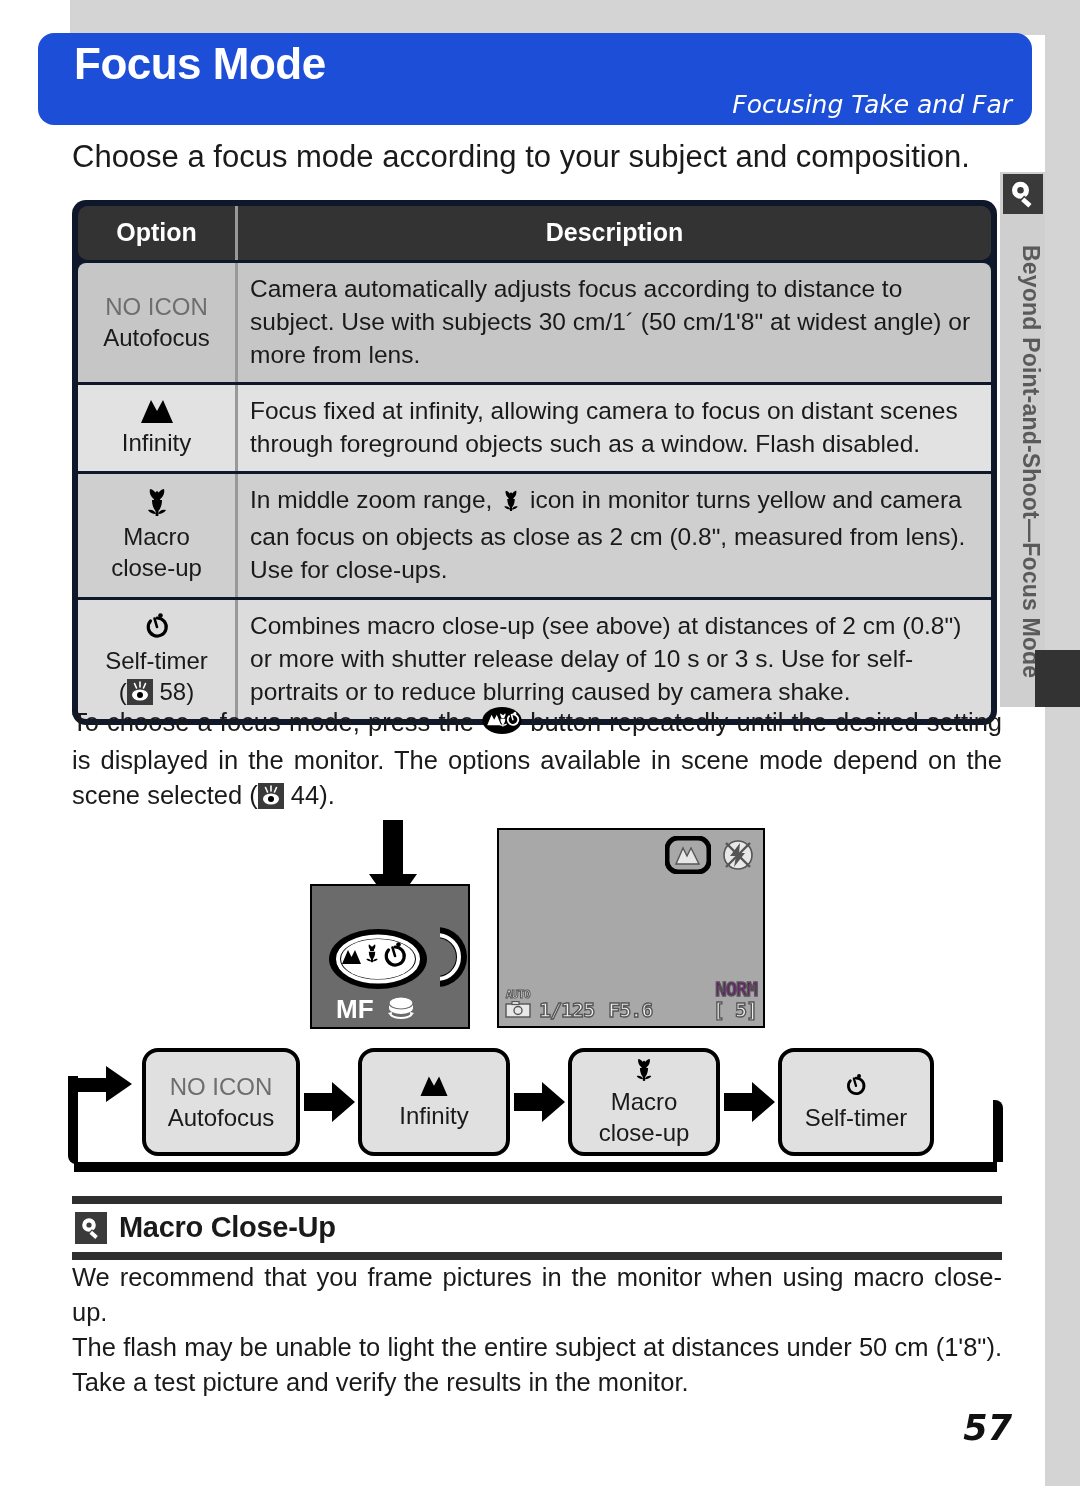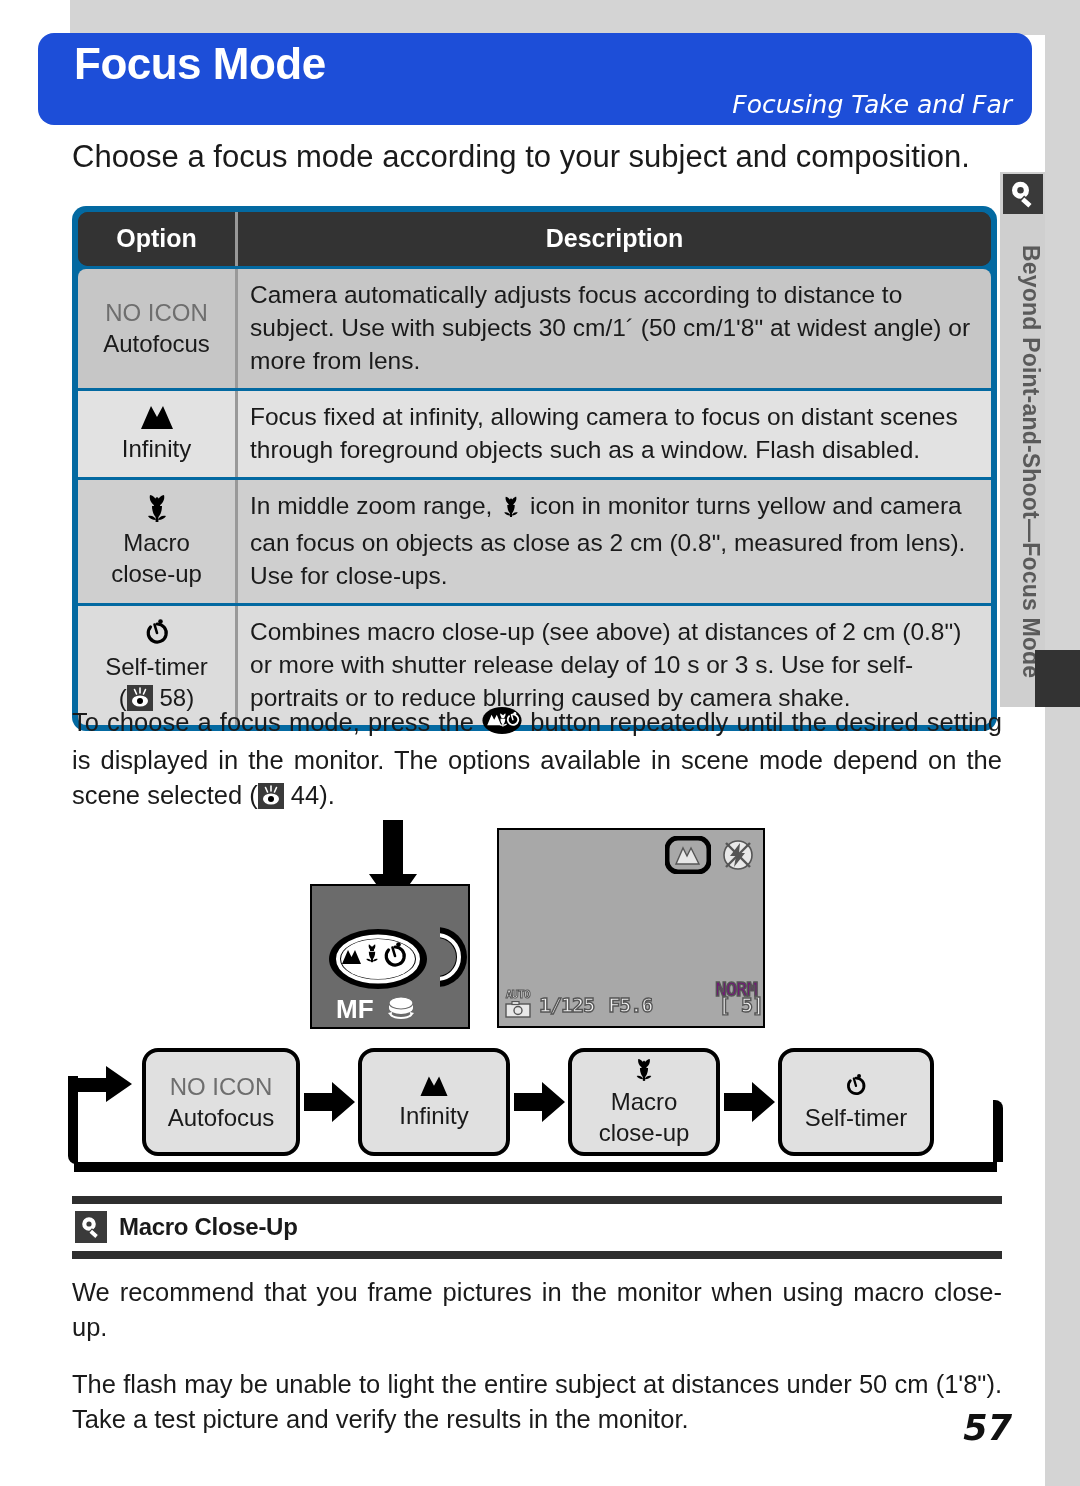--- a/index.html
+++ b/index.html
@@ -78,25 +78,24 @@
     line-height: 34px;
     color: #1a1a1a;
   }
 
   
   .table-wrap {
     position: absolute;
     left: 72px;
     top: 200px;
     width: 925px;
-    background: #0369a1;
+    background: #0f172a;
     border-radius: 14px;
     padding: 6px;
     box-sizing: border-box;
-    margin-top: 6px;
   }
   .t-row {
     display: flex;
     align-items: stretch;
   }
   .t-head {
     background: #333333;
     border-radius: 10px;
     overflow: hidden;
   }
@@ -207,24 +206,24 @@
     top: 8px;
     width: 268px;
     height: 200px;
     background: #a8a8a8;
     border: 2px solid #000;
     box-sizing: border-box;
   }
   .lcd-row {
     position: absolute;
     left: 6px;
-    right: 0;
+    right: 6px;
     bottom: 4px;
     display: flex;
-    align-items: center;
+    align-items: flex-end;
     font-family: "DejaVu Sans Mono", monospace;
     font-weight: bold;
   }
   .lcd-txt {
     color: #f2f2f2;
     font-size: 20px;
     -webkit-text-stroke: 1.4px #555;
     letter-spacing: -1px;
   }
   .lcd-norm {
@@ -283,37 +282,36 @@
   .section { position: absolute; left: 72px; top: 1196px; width: 930px; }
   .rule-top { height: 8px; background: #2e2e2e; }
   .rule-bot { height: 8px; background: #2e2e2e; margin-top: 2px;}
   .sec-head {
     display: flex;
     align-items: center;
     gap: 12px;
     padding: 7px 0 6px 3px;
   }
   .sec-title {
-    font-size: 24px;
+    font-size: 29px;
     font-weight: bold;
     letter-spacing: -0.3px;
   }
   .sec-icon {
     width: 32px; height: 32px;
     background: #3a3a3a;
     position: relative;
     flex: 0 0 32px;
   }
   .sec-para {
     font-size: 25.5px;
     line-height: 35px;
     text-align: justify;
-    margin-top: 16px;
-  }
-  .sec-para.second { margin-top: 22px; }
+  }
+  .sec-para.second { }
 
   
   .tab-rail {
     position: absolute;
     right: 35px;
     top: 172px;
     width: 45px;
     height: 535px;
     background: #cfcfcf;
   }

